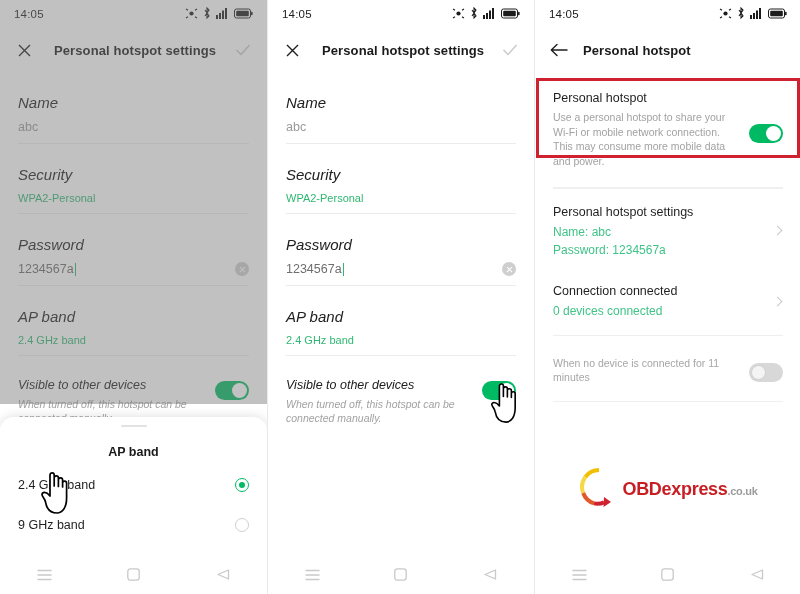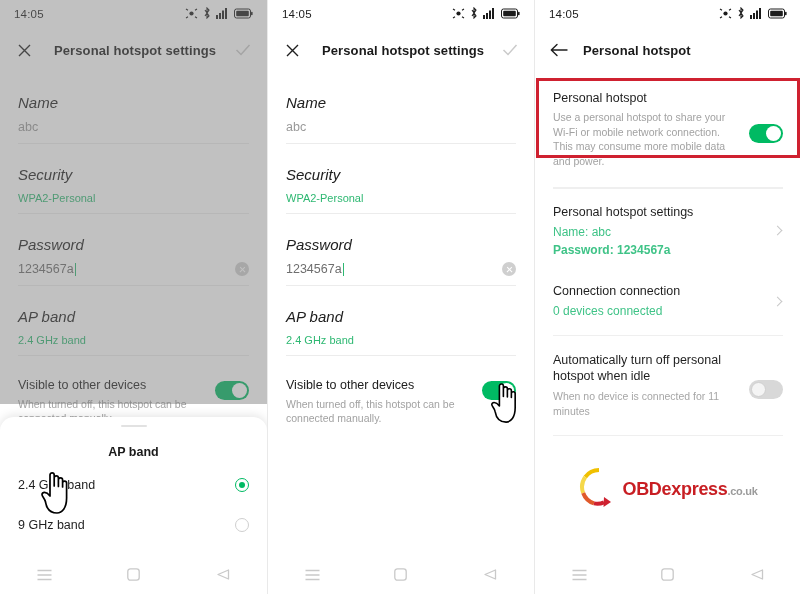--- a/index.html
+++ b/index.html
@@ -126,21 +126,21 @@
   }
   .clear-btn::before { transform: rotate(45deg); }
   .clear-btn::after { transform: rotate(-45deg); }
 
   .row-toggle {
     padding-top: 22px;
     display: flex;
     align-items: flex-start;
     gap: 8px;
   }
-  .row-toggle .texts { flex: 1; }
+  .row-toggle .texts { flex: 1; font-style: italic; }
   .row-toggle .title {
     font-size: 12.5px;
     color: #202020;
     padding-bottom: 5px;
   }
   .row-toggle .desc {
     font-size: 10.5px;
     color: #a2a2a2;
     line-height: 1.35;
   }
@@ -653,38 +653,37 @@
 
         <div class="list-sep"></div>
 
 
         <div class="list-sep"></div>
 
         <div class="list-item" style="padding-top:15px; padding-bottom:12px;">
           <div class="texts">
             <div class="li-title">Personal hotspot settings</div>
             <div class="li-sub">Name: abc</div>
-            <div class="li-sub" style="padding-top:1px;font-weight:bold;">Password: 1234567a</div>
+            <div class="li-sub" style="padding-top:1px;">Password: 1234567a</div>
           </div>
           <span class="chev"></span>
         </div>
 
         <div class="list-item" style="padding-top:12px; padding-bottom:14px;">
           <div class="texts">
-            <div class="li-title">Connection connection</div>
+            <div class="li-title">Connection connected</div>
             <div class="li-sub">0 devices connected</div>
           </div>
           <span class="chev"></span>
         </div>
 
         <div class="list-sep"></div>
 
         <div class="list-item" style="padding-top:16px; padding-bottom:16px;">
           <div class="texts" style="padding-right:10px;">
-            <div class="li-title">Automatically turn off personal hotspot when idle</div>
             <div class="li-desc-grey">When no device is connected for 11 minutes</div>
           </div>
           <div class="switch off" style="margin-top:8px;">
               <span class="knob"></span>
             </div>
         </div>
 
         <div class="list-sep"></div>
       </div>
 

